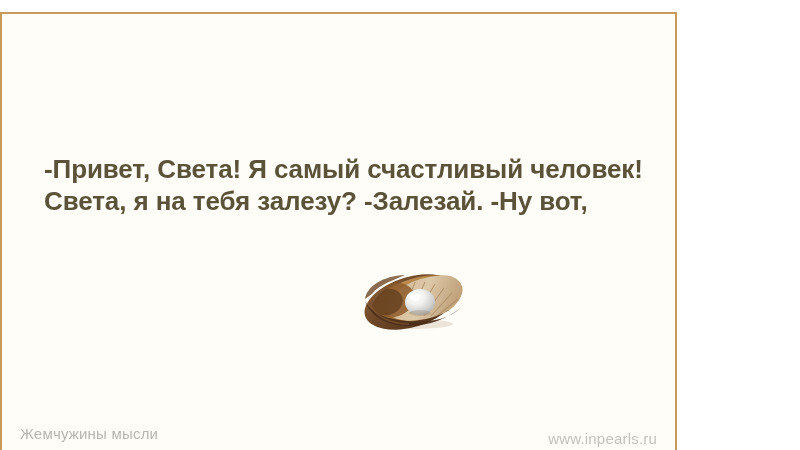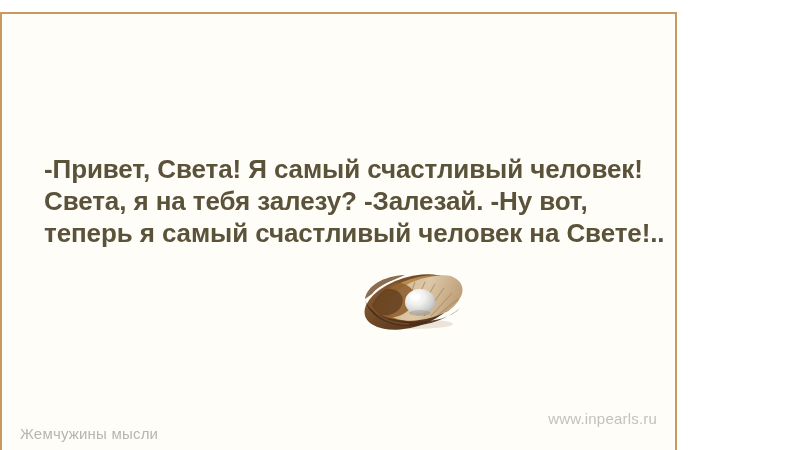--- a/index.html
+++ b/index.html
@@ -62,39 +62,38 @@
     color: #b6b5b0;
     font-family: "Liberation Sans", "DejaVu Sans", sans-serif;
     font-size: 15px;
     font-weight: normal;
     letter-spacing: 0.2px;
     white-space: nowrap;
   }
   .footer-right {
     position: absolute;
     right: 18px;
-    top: 396px;
+    top: 416px;
     color: #c3c2bd;
     font-family: "Liberation Sans", "DejaVu Sans", sans-serif;
     font-size: 15px;
     font-weight: normal;
     letter-spacing: 0.2px;
     white-space: nowrap;
     text-align: right;
   }
 </style>
 </head>
 <body>
 
 <div class="card">
 
   <div class="quote">
     <span class="quote-line">-Привет, Света! Я самый счастливый человек!</span>
     <span class="quote-line">Света, я на тебя залезу? -Залезай. -Ну вот,</span>
-    <span class="quote-line">теперь я самый счастливый человек на Свете!..</span>
   </div>
 
   <div class="shell-wrap">
     <svg viewBox="0 0 116 66" xmlns="http://www.w3.org/2000/svg" aria-hidden="true">
       <defs>
         <linearGradient id="outerShell" x1="0" y1="0" x2="1" y2="1">
           <stop offset="0%" stop-color="#8a6038"></stop>
           <stop offset="40%" stop-color="#6b4526"></stop>
           <stop offset="100%" stop-color="#4b2f19"></stop>
         </linearGradient>

